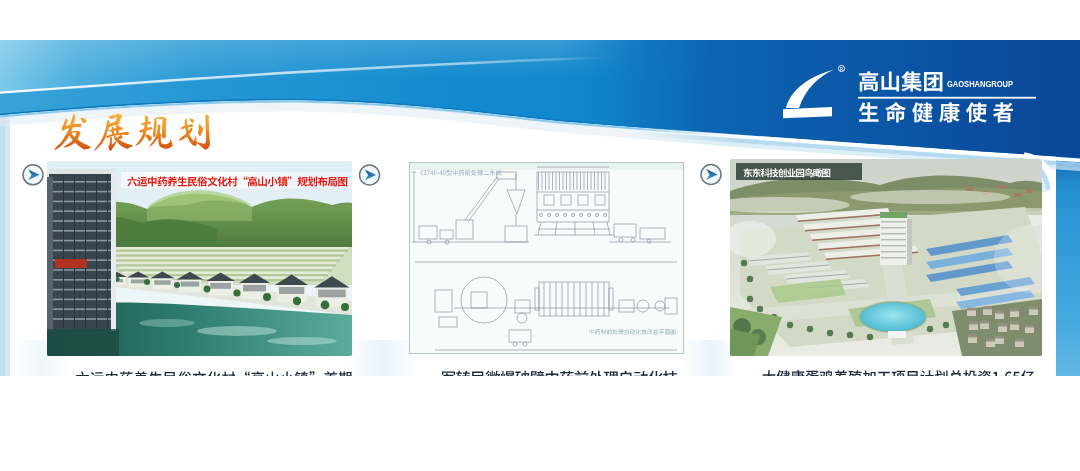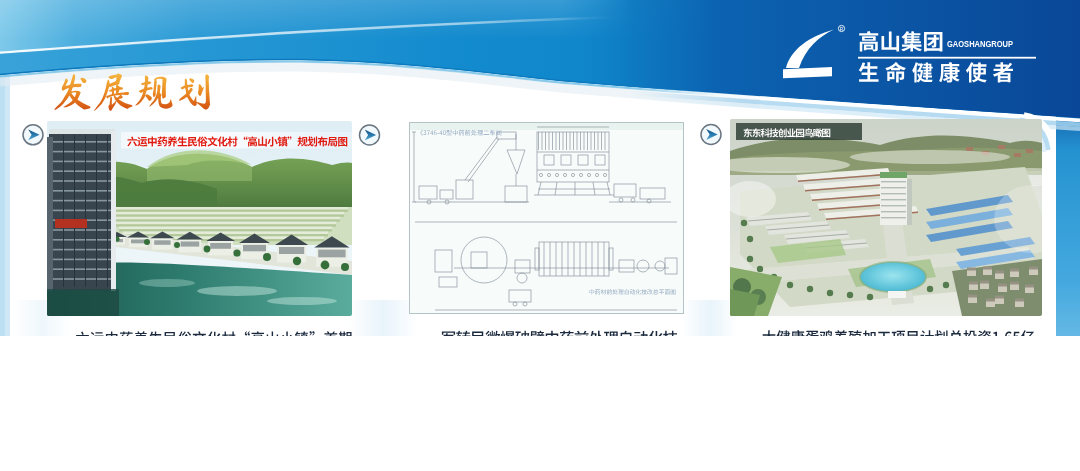--- a/index.html
+++ b/index.html
@@ -1,15 +1,15 @@
 <!DOCTYPE html>
 <html><head><meta charset="utf-8">
 <style>
 html,body{margin:0;padding:0;background:#fff;}
-#page{position:relative;width:1080px;height:336px;overflow:hidden;}
+#page{position:relative;width:1080px;height:336px;overflow:hidden;margin-top:40px;}
 svg{display:block;}
 </style></head>
 <body>
 <div id="page">
 <svg width="1080" height="471" viewBox="0 0 1080 471">
 <defs>
 <linearGradient id="gTop" x1="0" y1="0" x2="1080" y2="0" gradientUnits="userSpaceOnUse">
  <stop offset="0" stop-color="#7ec9ea"></stop>
           <stop offset="0.07" stop-color="#4caede"></stop>
  <stop offset="0.18" stop-color="#2b9ad5"></stop>

